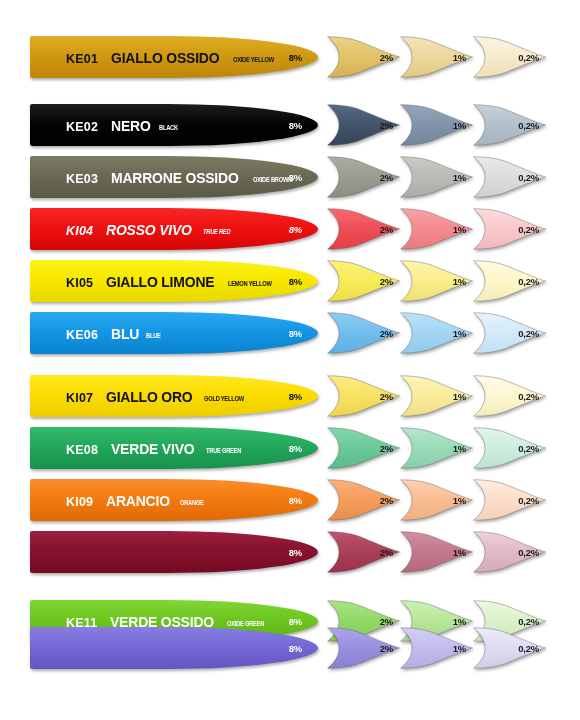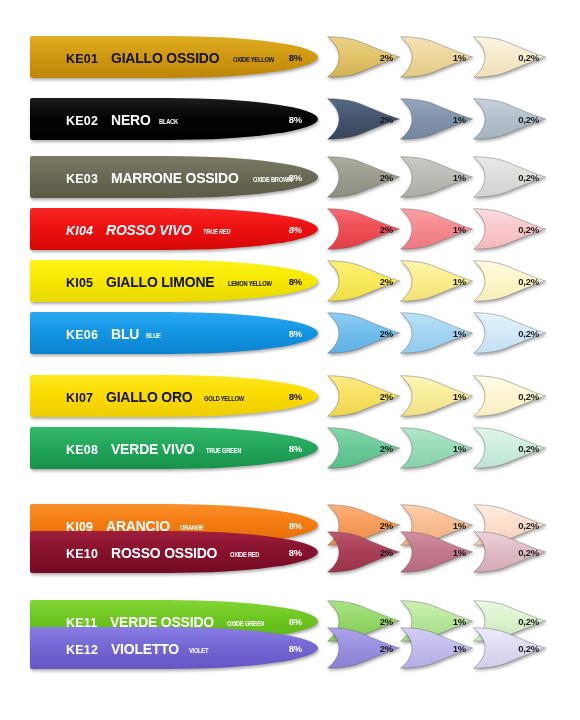--- a/index.html
+++ b/index.html
@@ -154,21 +154,21 @@
               <stop offset="0%" stop-color="#FBF4E2"></stop>
               <stop offset="45%" stop-color="#F6EBCE"></stop>
               <stop offset="100%" stop-color="#EFDFBA"></stop>
             </linearGradient>
           </defs>
           <path d="M1.5,0.8 C14,0.8 26,2.2 36,6.5 C52,13 66,19 73.6,21 C66,23 52,29 36,35.5 C26,39.8 14,41.2 1.5,41.2 C9,35 13,28.5 13,21 C13,13.5 9,7 1.5,0.8 Z" fill="url(#g2)" stroke="rgba(90,90,90,0.55)" stroke-width="0.7"></path>
         </svg>
         <span class="pct">0,2%</span>
       </div>
     </div>
-    <div class="color-row" style="top: 98px; text-align: center;">
+    <div class="color-row" style="top: 104px; text-align: center;">
       <div class="main-bar" style="background: linear-gradient(rgb(29, 29, 29) 0%, rgb(5, 5, 5) 45%, rgb(0, 0, 0) 100%); color: rgb(255, 255, 255);">
         <div class="bar-text">
           <span class="bar-code">KE02</span>
           <span class="bar-name">NERO</span>
           <span class="bar-en">BLACK</span>
         </div>
         <span class="pct">8%</span>
       </div>
       <div class="swatch s1">
         <svg viewBox="0 0 75 42" preserveAspectRatio="none" aria-hidden="true">
@@ -497,21 +497,21 @@
               <stop offset="0%" stop-color="#E2F6EC"></stop>
               <stop offset="45%" stop-color="#CFEEDF"></stop>
               <stop offset="100%" stop-color="#BDE4D1"></stop>
             </linearGradient>
           </defs>
           <path d="M1.5,0.8 C14,0.8 26,2.2 36,6.5 C52,13 66,19 73.6,21 C66,23 52,29 36,35.5 C26,39.8 14,41.2 1.5,41.2 C9,35 13,28.5 13,21 C13,13.5 9,7 1.5,0.8 Z" fill="url(#g23)" stroke="rgba(90,90,90,0.55)" stroke-width="0.7"></path>
         </svg>
         <span class="pct">0,2%</span>
       </div>
     </div>
-    <div class="color-row" style="top: 504px;">
+    <div class="color-row" style="top: 479px;">
       <div class="main-bar" style="background: linear-gradient(rgb(250, 143, 43) 0%, rgb(244, 123, 17) 45%, rgb(224, 106, 6) 100%); color: rgb(255, 255, 255);">
         <div class="bar-text">
           <span class="bar-code">KI09</span>
           <span class="bar-name">ARANCIO</span>
           <span class="bar-en">ORANGE</span>
         </div>
         <span class="pct">8%</span>
       </div>
       <div class="swatch s1">
         <svg viewBox="0 0 75 42" preserveAspectRatio="none" aria-hidden="true">
@@ -548,25 +548,20 @@
               <stop offset="100%" stop-color="#F3D1BA"></stop>
             </linearGradient>
           </defs>
           <path d="M1.5,0.8 C14,0.8 26,2.2 36,6.5 C52,13 66,19 73.6,21 C66,23 52,29 36,35.5 C26,39.8 14,41.2 1.5,41.2 C9,35 13,28.5 13,21 C13,13.5 9,7 1.5,0.8 Z" fill="url(#g26)" stroke="rgba(90,90,90,0.55)" stroke-width="0.7"></path>
         </svg>
         <span class="pct">0,2%</span>
       </div>
     </div>
     <div class="color-row" style="top: 531px;">
       <div class="main-bar" style="background: linear-gradient(rgb(157, 31, 61) 0%, rgb(136, 18, 46) 45%, rgb(116, 10, 36) 100%); color: rgb(255, 255, 255);">
-        <div class="bar-text">
-          <span class="bar-code">KE10</span>
-          <span class="bar-name">ROSSO OSSIDO</span>
-          <span class="bar-en">OXIDE RED</span>
-        </div>
         <span class="pct">8%</span>
       </div>
       <div class="swatch s1">
         <svg viewBox="0 0 75 42" preserveAspectRatio="none" aria-hidden="true">
           <defs>
             <linearGradient id="g27" x1="0" y1="0" x2="0" y2="1">
               <stop offset="0%" stop-color="#BC556D"></stop>
               <stop offset="45%" stop-color="#AB4059"></stop>
               <stop offset="100%" stop-color="#99324A"></stop>
             </linearGradient>
@@ -646,25 +641,20 @@
               <stop offset="100%" stop-color="#CBE8BA"></stop>
             </linearGradient>
           </defs>
           <path d="M1.5,0.8 C14,0.8 26,2.2 36,6.5 C52,13 66,19 73.6,21 C66,23 52,29 36,35.5 C26,39.8 14,41.2 1.5,41.2 C9,35 13,28.5 13,21 C13,13.5 9,7 1.5,0.8 Z" fill="url(#g32)" stroke="rgba(90,90,90,0.55)" stroke-width="0.7"></path>
         </svg>
         <span class="pct">0,2%</span>
       </div>
     </div>
     <div class="color-row" style="top: 627px;">
       <div class="main-bar" style="background: linear-gradient(rgb(136, 125, 225) 0%, rgb(116, 104, 212) 45%, rgb(100, 86, 196) 100%); color: rgb(255, 255, 255);">
-        <div class="bar-text">
-          <span class="bar-code">KE12</span>
-          <span class="bar-name">VIOLETTO</span>
-          <span class="bar-en">VIOLET</span>
-        </div>
         <span class="pct">8%</span>
       </div>
       <div class="swatch s1">
         <svg viewBox="0 0 75 42" preserveAspectRatio="none" aria-hidden="true">
           <defs>
             <linearGradient id="g33" x1="0" y1="0" x2="0" y2="1">
               <stop offset="0%" stop-color="#ADA5EA"></stop>
               <stop offset="45%" stop-color="#9A91E0"></stop>
               <stop offset="100%" stop-color="#8A80D3"></stop>
             </linearGradient>

